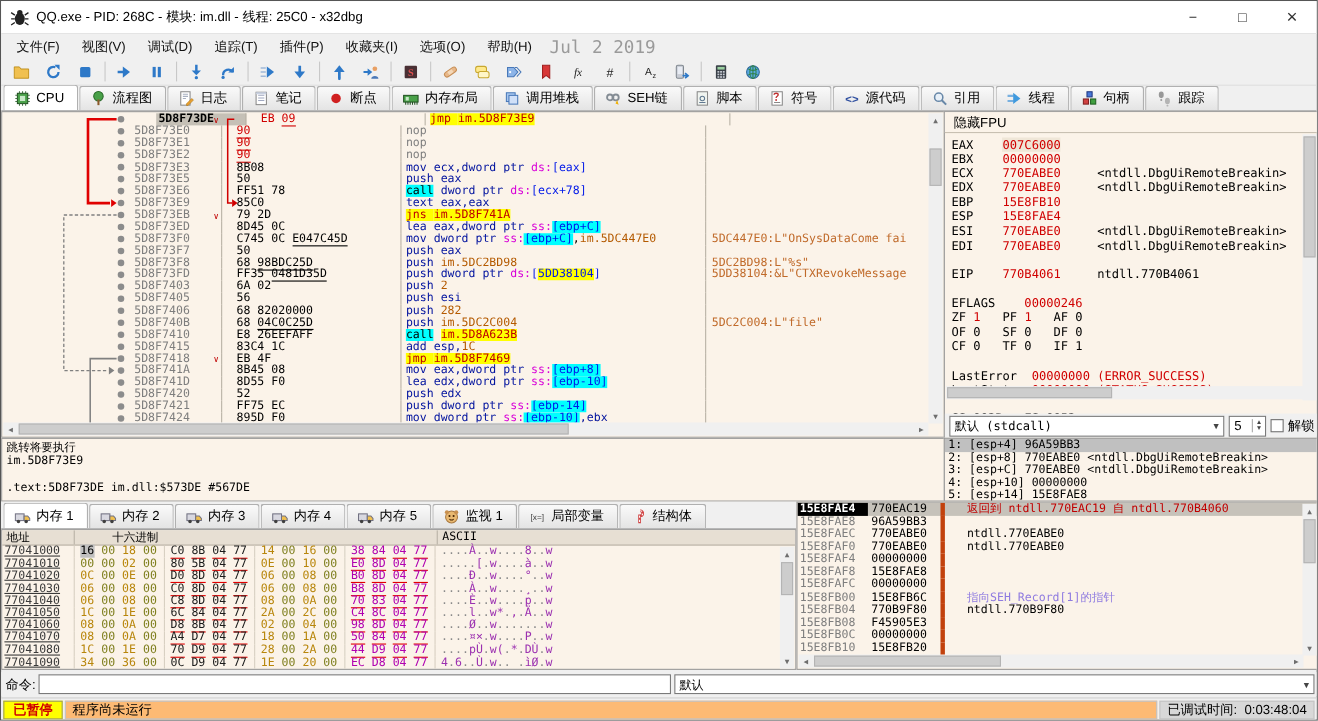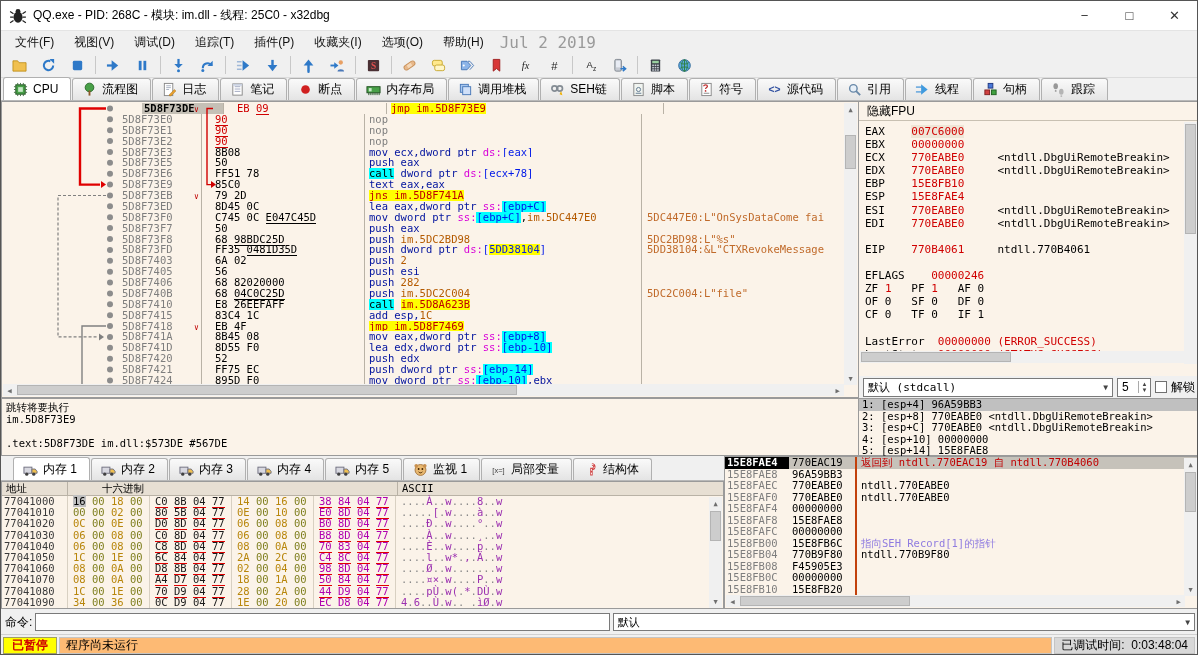--- a/index.html
+++ b/index.html
@@ -59,42 +59,42 @@
   .combo{flex:1;height:19px;background:#FFF;border:1px solid #7A7A7A;display:flex;align-items:center;padding:0 4px;justify-content:space-between;font-family:"DejaVu Sans Mono",monospace;font-size:11px;}
   .combo .arr{font-size:8px;color:#444;}
   .spin{width:34px;height:19px;background:#FFF;border:1px solid #7A7A7A;display:flex;align-items:center;}
   .spin .val{flex:1;padding-left:4px;}
   .spin .ud{width:12px;display:flex;flex-direction:column;font-size:6px;color:#444;border-left:1px solid #AAA;align-items:center;}
   .chk{width:12px;height:12px;border:1px solid #707070;background:#FFF;}
   #args{left:857px;top:397px;width:341px;height:58px;font-size:10.5px;line-height:11.6px;white-space:pre;}
   .argrow{padding-left:3px;color:#000;}
   .argrow.sel{background:#C0C0C0;}
   
-  #memtabs{position:absolute;left:0;top:455px;width:723px;height:25px;display:flex;align-items:flex-end;background:#F0F0F0;border-bottom:1px solid #B8B8B8;padding-left:12px;}
+  #memtabs{position:absolute;left:0;top:455px;width:723px;height:25px;display:flex;align-items:flex-end;background:#F0F0F0;border-bottom:1px solid #B8B8B8;padding-left:2px;}
   
   #dump{left:0;top:480px;width:723px;height:128px;overflow:hidden;}
   .dumphdr{display:flex;height:14px;background:#E7DFD3;border-bottom:1px solid #B9B2A6;font-size:10.5px;color:#000;}
   .dh-addr{width:66px;padding-left:4px;border-right:1px solid #B9B2A6;}
   .dh-hex{width:330px;padding-left:34px;border-right:1px solid #B9B2A6;}
   .dh-ascii{padding-left:4px;}
   .dumprow{display:flex;height:11.2px;line-height:11.3px;font-size:10.5px;white-space:pre;}
-  .du-addr{width:66px;flex:none;color:#3A3A3A;padding-left:2px;border-right:1px solid #D8D0C2;}
+  .du-addr{width:66px;flex:none;color:#3A3A3A;padding-left:2px;border-right:1px solid #D8D0C2;text-decoration:underline;}
   .du-g{width:82px;flex:none;padding-left:5px;border-right:1px solid #D8D0C2;}
   .du-ascii{padding-left:5px;text-align:center;}
   .d-z{color:#7F7F1E}.d-n{color:#B8860B}
   .d-p1{color:#1A1A1A;border-bottom:1px solid #E00000}
   .d-p2{color:#B000B0;border-bottom:1px solid #E00000}
   .d-cur{background:#C0C0C0;color:#000}
   .a-d{color:#8A8A8A}.a-c{color:#9B30B0}
   
   #stack{left:723px;top:455px;width:475px;height:153px;overflow:hidden;}
   .strow{display:flex;height:11.55px;line-height:11.6px;font-size:10.5px;white-space:pre;}
   .st-addr{width:64px;flex:none;color:#7E7E7E;padding-left:2px;}
   .st-val{width:66px;flex:none;color:#000;padding-left:3px;}
-  .st-com{flex:1;padding-left:4px;border-left:2px solid #c2410c;overflow:hidden;}
+  .st-com{flex:1;padding-left:20px;border-left:4px solid #c2410c;overflow:hidden;}
   .strow.sel .st-addr{background:#000;color:#FFF;font-weight:bold;}
   .strow.sel{background:#C6C2BA;}
   .sc-red{color:#C00000}.sc-blk{color:#000}.sc-vio{color:#8F7BE0}
   
   #cmdbar{position:absolute;left:0;top:610px;width:100%;height:22px;background:#F0F0F0;display:flex;align-items:center;padding:0 2px;gap:3px;}
   #cmdlabel{font-size:12px;padding-left:2px;}
   #cmdinput{flex:1;height:18px;background:#FFF;border:1px solid #7A7A7A;}
   #cmdcombo{width:58px;height:18px;}
   
   #statusbar{position:absolute;left:0;top:633px;width:100%;height:22px;background:#F0F0F0;border-top:1px solid #D0D0D0;display:flex;align-items:center;gap:2px;padding:0 2px;}

